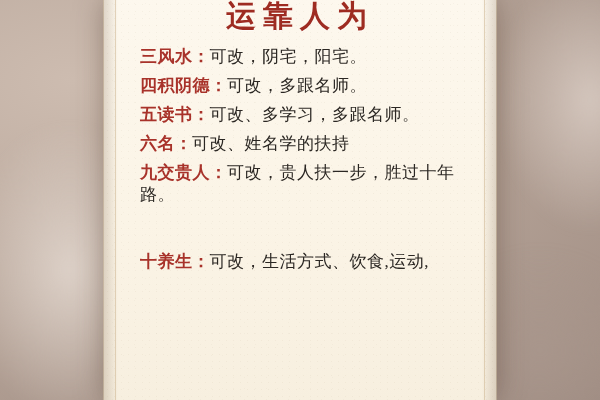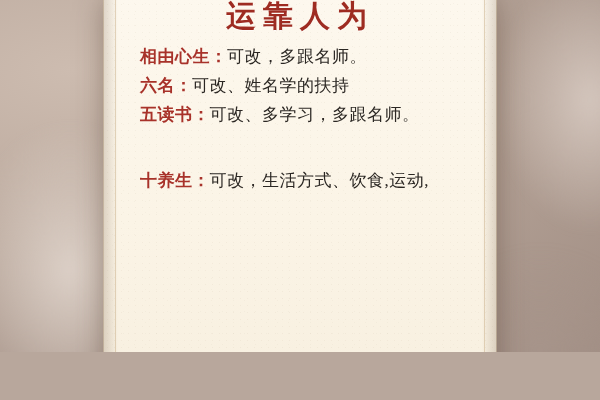--- a/index.html
+++ b/index.html
@@ -11,21 +11,21 @@
     height: 400px;
     overflow: hidden;
     font-family: "Liberation Serif", "DejaVu Serif", serif;
     background: #b8a79c;
   }
 
   
   .stage {
     position: relative;
     width: 600px;
-    height: 352px;
+    height: 400px;
     background:
       radial-gradient(ellipse at 12% 20%, #cdbcb0 0%, #b9a79b 45%, #a08d83 100%);
     overflow: hidden;
   }
   .bg-blotch-a {
     position: absolute;
     left: -40px;
     top: 120px;
     width: 220px;
     height: 300px;
@@ -167,35 +167,41 @@
     <div class="card-shadow-right"></div>
     <div class="card-inner-border"></div>
     <div class="paper-noise"></div>
 
     <div class="title">运靠人为</div>
 
     <div class="list">
 
 
 
-
-      <div class="row">
-        <span class="lead">相由心生</span><span class="sep">：</span><span class="rest">可改，多跟名师。</span>
+      <div class="row">
+        <span class="lead">三风水</span><span class="sep">：</span><span class="rest">可改，阴宅，阳宅。</span>
+      </div>
+
+      <div class="row">
+        <span class="lead">四积阴德</span><span class="sep">：</span><span class="rest">可改，多跟名师。</span>
+      </div>
+
+      <div class="row">
+        <span class="lead">五读书</span><span class="sep">：</span><span class="rest">可改、多学习，多跟名师。</span>
       </div>
 
       <div class="row">
         <span class="lead">六名</span><span class="sep">：</span><span class="rest">可改、姓名学的扶持</span>
       </div>
 
-      <div class="row">
-        <span class="lead">五读书</span><span class="sep">：</span><span class="rest">可改、多学习，多跟名师。</span>
-      </div>
-
-
-
+
+
+      <div class="row wrap">
+        <span class="lead">九交贵人</span><span class="sep">：</span><span class="rest">可改，贵人扶一步，胜过十年路。</span>
+      </div>
 
       <div class="row clipped">
         <span class="lead">十养生</span><span class="sep">：</span><span class="rest">可改，生活方式、饮食,运动,</span>
       </div>
 
     </div>
   </div>
 </div>
 
 </body></html>

